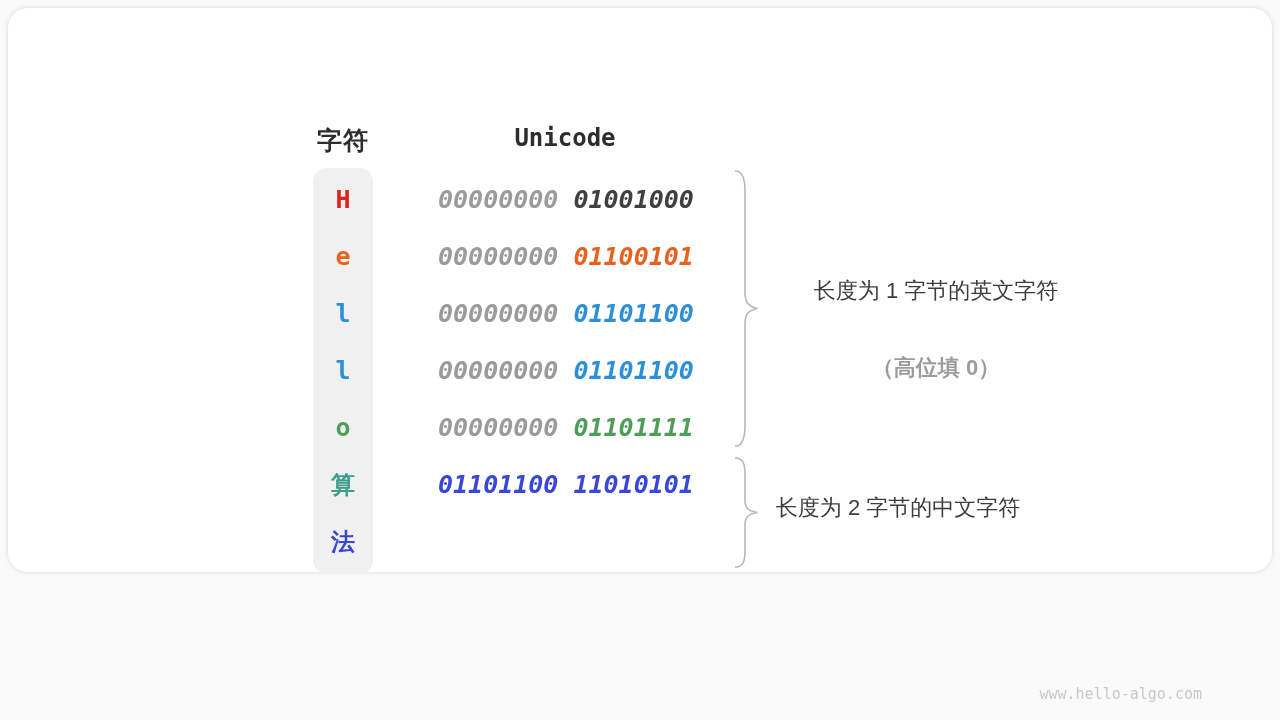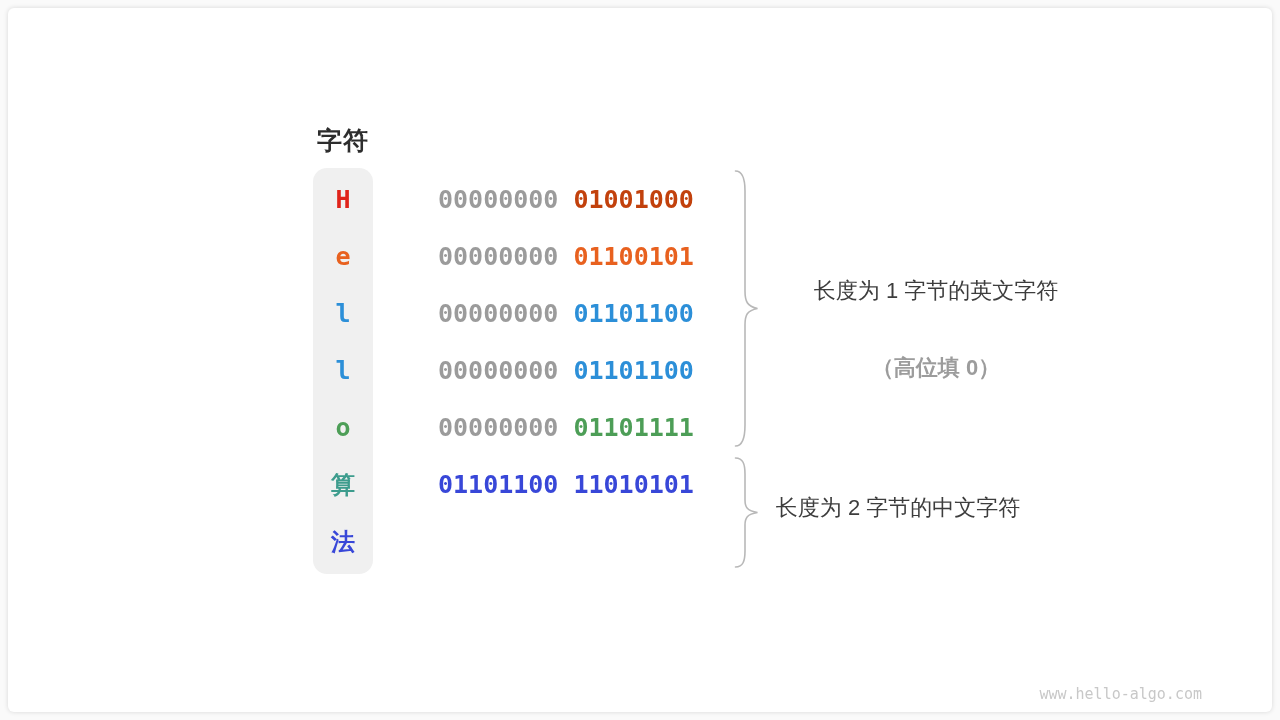--- a/index.html
+++ b/index.html
@@ -6,23 +6,23 @@
   html, body { width: 1280px; height: 720px; }
   body {
     background: #fafafa;
     font-family: "Liberation Sans", sans-serif;
     position: relative;
     overflow: hidden;
   }
   .card {
     position: absolute;
     left: 8px; top: 8px;
-    width: 1264px; height: 704px;
+    width: 1264px; height: 564px;
     background: #ffffff;
-    border-radius: 6px;
+    border-radius: 20px;
     box-shadow: 0 0 5px rgba(0,0,0,0.14);
   }
   .mono { font-family: "DejaVu Sans Mono", monospace; }
 
   .col-header-char {
     position: absolute;
     left: 297px; top: 116px; width: 76px;
     text-align: center;
     font-size: 25px; font-weight: bold; color: #2d2d2d;
     letter-spacing: 1px;
@@ -59,20 +59,21 @@
     position: absolute;
     left: 430px; top: 163px;
     display: flex; flex-direction: column;
   }
   .byte-row {
     height: 57px;
     display: flex; align-items: center; gap: 15px;
     font-family: "DejaVu Sans Mono", monospace;
     font-size: 25px; font-weight: bold;
     white-space: nowrap;
+    font-style: italic;
   }
 
   .brace { position: absolute; }
   .brace path {
     fill: none;
     stroke: #b8b8b8;
     stroke-width: 1.6;
     stroke-linecap: round;
   }
 
@@ -102,37 +103,38 @@
     color: #c8c8c8;
     margin-left: 24px;
   }
 </style>
 </head>
 <body>
 
 <div class="card">
 
   <div class="col-header-char">字符</div>
+  <div class="col-header-code mono">Unicode</div>
 
   <div class="char-column-bg"></div>
 
   <div class="char-stack">
     <div class="char-cell" style="color: rgb(224, 35, 26);">H</div>
     <div class="char-cell" style="color: rgb(232, 97, 31);">e</div>
     <div class="char-cell" style="color: rgb(44, 143, 216);">l</div>
     <div class="char-cell" style="color: rgb(44, 143, 216);">l</div>
     <div class="char-cell" style="color: rgb(77, 158, 87);">o</div>
     <div class="char-cell cjk" style="color: rgb(61, 156, 141);">算</div>
     <div class="char-cell cjk" style="color: rgb(56, 71, 216);">法</div>
   </div>
 
   <div class="byte-stack">
     <div class="byte-row">
       <span style="color: rgb(155, 155, 155);">00000000</span>
-      <span style="color: #c2410c;">01001000</span>
+      <span style="color: #404040;">01001000</span>
     </div>
     <div class="byte-row">
       <span style="color: rgb(155, 155, 155);">00000000</span>
       <span style="color: rgb(232, 97, 31);">01100101</span>
     </div>
     <div class="byte-row">
       <span style="color: rgb(155, 155, 155);">00000000</span>
       <span style="color: rgb(44, 143, 216);">01101100</span>
     </div>
     <div class="byte-row">

